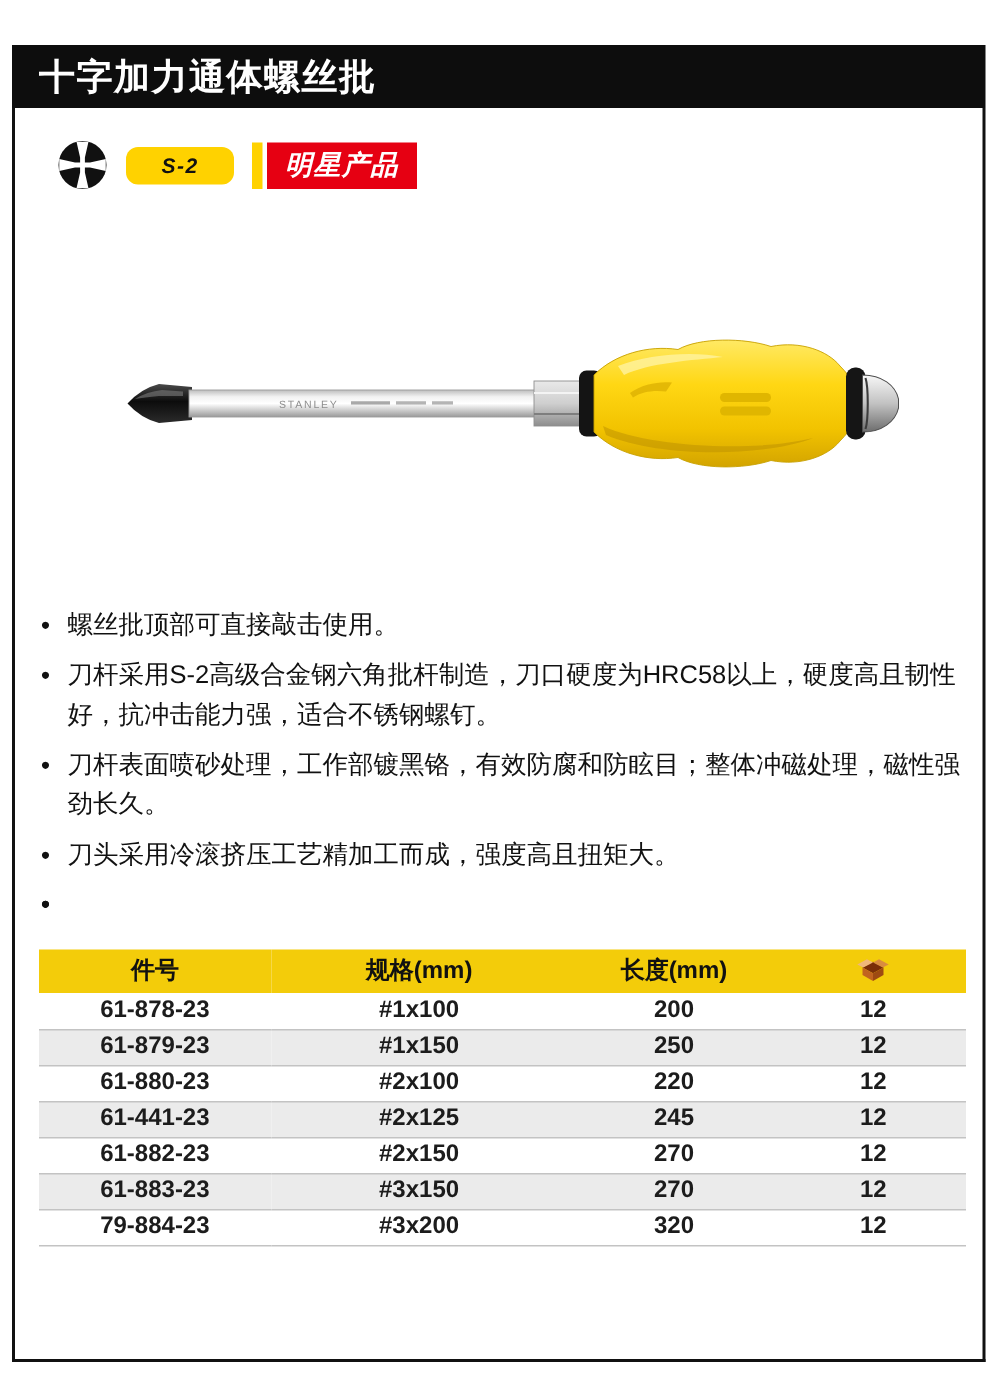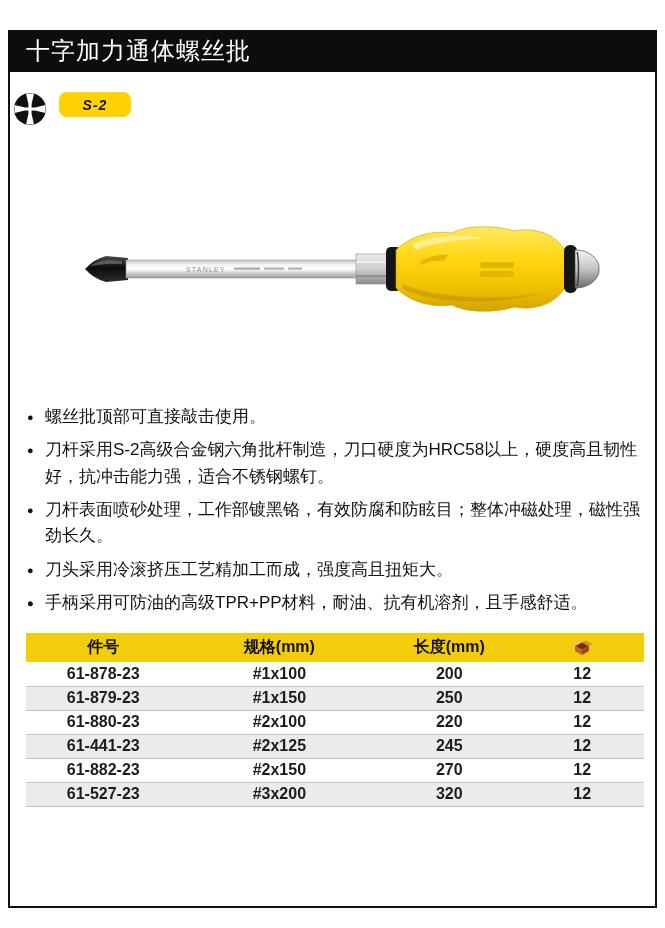--- a/index.html
+++ b/index.html
@@ -4,30 +4,30 @@
 <style>
   * { margin:0; padding:0; box-sizing:border-box; }
   html,body { width:665px; background:#ffffff; font-family:"Liberation Sans","DejaVu Sans",sans-serif; }
   .page { position:relative; width:665px; height:928px; background:#ffffff; overflow:hidden; }
 
   
   .title-bar {
     position:absolute; left:8px; top:30px; width:649px; height:42px;
     background:#0d0d0d; display:flex; align-items:center; padding-left:18px;
   }
-  .title-bar h1 { color:#ffffff; font-size:24px; font-weight:normal; letter-spacing:1px; }
+  .title-bar h1 { color:#ffffff; font-size:24px; font-weight:bold; letter-spacing:1px; }
 
   
   .content-box {
     position:absolute; left:8px; top:72px; width:649px; height:836px;
     background:#ffffff; border:2px solid #111; border-top:none;
   }
 
   
-  .badge-row { position:absolute; left:3px; top:20px; height:36px; display:flex; }
+  .badge-row { position:absolute; left:28px; top:20px; height:36px; display:flex; align-items:center; }
   .phillips-icon { width:34px; height:34px; display:block; }
   .s2-badge {
     margin-left:12px; width:72px; height:25px; background:#FFD200; border-radius:8px;
     display:flex; align-items:center; justify-content:center;
     font-size:14px; font-weight:bold; font-style:italic; color:#111; letter-spacing:1px;
   }
   .star-badge { margin-left:12px; display:flex; align-items:stretch; height:31px; }
   .star-stripe { width:7px; background:#FFD200; margin-right:3px; }
   .star-red {
     background:#E60012; color:#fff; font-size:18px; font-weight:bold; font-style:italic;
@@ -64,20 +64,24 @@
 
   <div class="content-box">
 
     <div class="badge-row">
       <svg class="phillips-icon" viewBox="0 0 34 34">
         <circle cx="17" cy="17" r="16" fill="#111"></circle>
         <path d="M13,1.5 L21,1.5 L18.6,12 L18.6,22 L21,32.5 L13,32.5 L15.4,22 L15.4,12 Z" fill="#fff"></path>
         <path d="M1.5,13 L12,15.4 L22,15.4 L32.5,13 L32.5,21 L22,18.6 L12,18.6 L1.5,21 Z" fill="#fff"></path>
       </svg>
       <span class="s2-badge">S-2</span>
+      <span class="star-badge">
+        <i class="star-stripe"></i>
+        <span class="star-red">明星产品</span>
+      </span>
     </div>
 
     <svg class="product-image" viewBox="0 0 530 110">
       <defs>
         <linearGradient id="shaftGrad" x1="0" y1="0" x2="0" y2="1">
           <stop offset="0" stop-color="#bdbdbd"></stop>
             <stop offset="0.25" stop-color="#f2f2f2"></stop>
           <stop offset="0.5" stop-color="#ffffff"></stop>
             <stop offset="1" stop-color="#9a9a9a"></stop>
         </linearGradient>
@@ -150,21 +154,21 @@
         <path d="M495,38 C497,44 497,66 495,72" stroke="#3c3c3c" stroke-width="1.4" fill="none"></path>
       </g>
     </svg>
 
     <ul class="features">
         <li><span class="dot">●</span><span>螺丝批顶部可直接敲击使用。</span></li>
         <li><span class="dot">●</span><span>刀杆采用S-2高级合金钢六角批杆制造，刀口硬度为HRC58以上，硬度高且韧性好，抗冲击能力强，适合不锈钢螺钉。</span></li>
         <li><span class="dot">●</span><span>刀杆表面喷砂处理，工作部镀黑铬，有效防腐和防眩目；整体冲磁处理，磁性强劲长久。</span></li>
         <li><span class="dot">●</span><span>刀头采用冷滚挤压工艺精加工而成，强度高且扭矩大。</span></li>
         <li><span class="dot">●</span></li>
-        <li><span class="dot">●</span><span>手柄采用可防油的高级TPR+PP材料，耐油、抗有机溶剂，且手感舒适。</span></li>
+        <li><span class="dot">●</span></li>
       </ul>
 
     <table class="spec-table">
       <colgroup>
         <col class="col-part">
           <col class="col-spec">
           <col class="col-len">
           <col class="col-qty">
       </colgroup>
       <thead>
@@ -208,21 +212,27 @@
             <td>245</td>
             <td>12</td>
           </tr>
           <tr>
             <td>61-882-23</td>
             <td>#2x150</td>
             <td>270</td>
             <td>12</td>
           </tr>
           <tr>
-            <td>61-527-23</td>
+            <td>61-883-23</td>
+            <td>#3x150</td>
+            <td>270</td>
+            <td>12</td>
+          </tr>
+          <tr>
+            <td>79-884-23</td>
             <td>#3x200</td>
             <td>320</td>
             <td>12</td>
           </tr>
         </tbody>
     </table>
 
   </div>
 </div>
 

